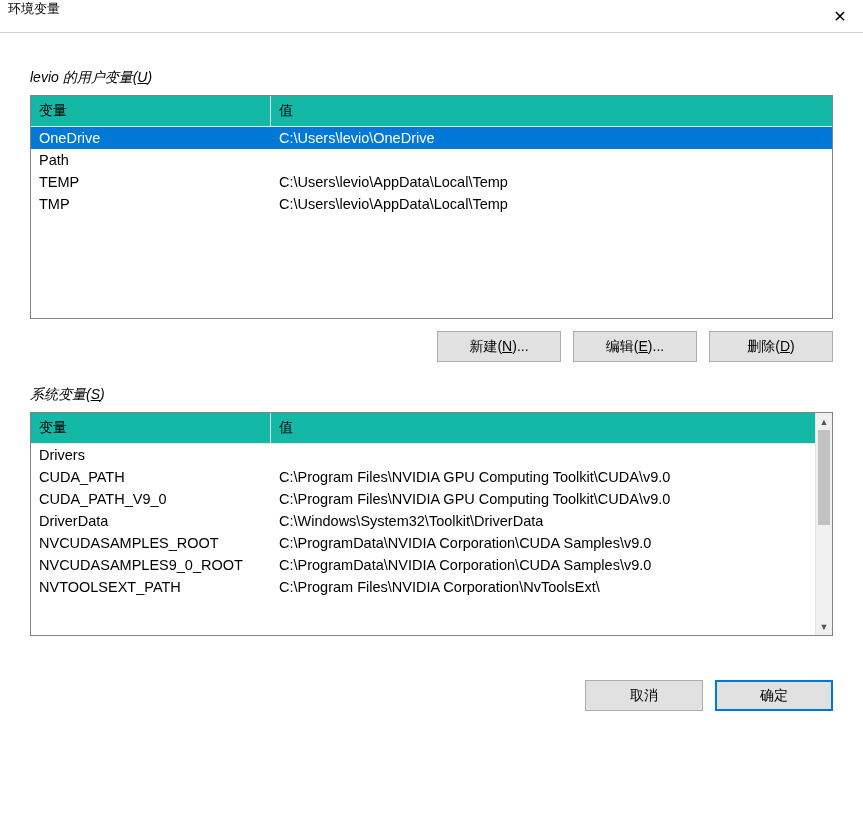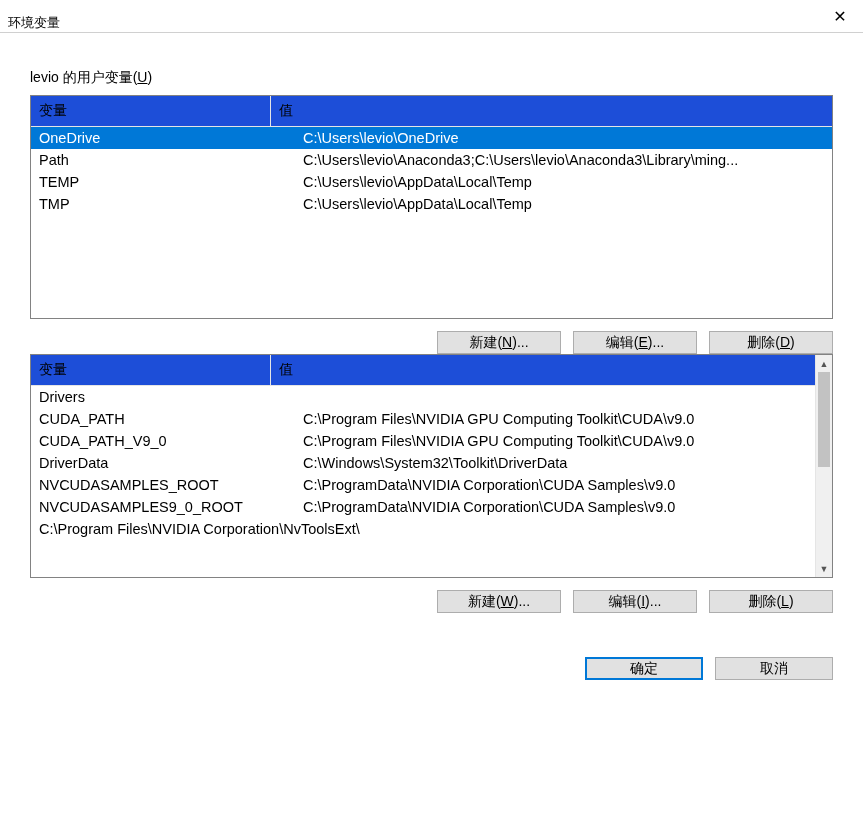--- a/index.html
+++ b/index.html
@@ -5,67 +5,67 @@
   * { box-sizing: border-box; margin: 0; padding: 0; }
   body {
     font-family: "Microsoft YaHei", "Segoe UI", Tahoma, sans-serif;
     font-size: 14px;
     background: #fff;
     color: #000;
     width: 863px;
   }
   .titlebar {
     display: flex;
-    align-items: flex-end;
+    align-items: flex-start;
     justify-content: space-between;
     height: 32px;
     padding-left: 8px;
   }
   .titlebar-title { font-size: 13px; }
   .close-btn {
     width: 46px; height: 32px;
     display: flex; align-items: center; justify-content: center;
     font-size: 16px;
     cursor: pointer;
   }
   .separator-line { height: 1px; background: #d0d0d0; }
   .content { padding: 12px 30px 20px 30px; }
   .section-label {
     font-size: 14px;
     margin: 24px 0 8px 0;
+    font-style: italic;
   }
   .section-label u { text-decoration: underline; }
   .listbox {
     border: 1px solid #828282;
     background: #fff;
     position: relative;
   }
   .listbox.user { height: 224px; }
   .listbox.system { height: 224px; display: flex; }
   .list-inner { flex: 1; overflow: hidden; }
   .header-row {
     display: flex;
-    background: #1d4ed8;
+    background: #14b8a6;
     border-bottom: 1px solid #e5e5e5;
   }
   .header-cell {
     padding: 6px 8px;
     font-size: 14px;
     text-align: left;
     border-right: 1px solid #e5e5e5;
   }
   .header-cell:last-child { border-right: none; }
   .col-var { width: 240px; flex-shrink: 0; }
   .col-val { flex: 1; }
   .data-row {
     display: flex;
     cursor: default;
     white-space: nowrap;
     overflow: hidden;
-    gap: 24px;
   }
   .data-row.selected {
     background: #0078d7;
     color: #fff;
   }
   .data-cell {
     padding: 3px 8px;
     font-size: 14.5px;
     overflow: hidden;
     text-overflow: ellipsis;
@@ -93,21 +93,21 @@
     background: #c2c2c2;
   }
   .btn-row {
     display: flex;
     justify-content: flex-end;
     gap: 12px;
     margin-top: 12px;
   }
   .btn {
     min-width: 124px;
-    height: 23px;
+    height: 31px;
     border: 1px solid #adadad;
     background: #e1e1e1;
     font-family: inherit;
     font-size: 14px;
     cursor: pointer;
     padding: 0 10px;
   }
   .btn u { text-decoration: underline; }
   .dialog-btns {
     display: flex;
@@ -144,21 +144,20 @@
       <div class="header-cell col-var">变量</div>
       <div class="header-cell col-val">值</div>
     </div>
     <div id="user-rows">
         <div class="data-row selected">
           <div class="data-cell col-var">OneDrive</div>
           <div class="data-cell col-val">C:\Users\levio\OneDrive</div>
         </div>
         <div class="data-row">
           <div class="data-cell col-var">Path</div>
-          <div class="data-cell col-val">C:\Users\levio\Anaconda3;C:\Users\levio\Anaconda3\Library\ming...</div>
         </div>
         <div class="data-row">
           <div class="data-cell col-var">TEMP</div>
           <div class="data-cell col-val">C:\Users\levio\AppData\Local\Temp</div>
         </div>
         <div class="data-row">
           <div class="data-cell col-var">TMP</div>
           <div class="data-cell col-val">C:\Users\levio\AppData\Local\Temp</div>
         </div>
       </div>
@@ -169,20 +168,23 @@
       <span>新建(</span><u>N</u><span>)...</span>
     </button>
     <button class="btn">
       <span>编辑(</span><u>E</u><span>)...</span>
     </button>
     <button class="btn">
       <span>删除(</span><u>D</u><span>)</span>
     </button>
   </div>
 
+  <div class="section-label">
+    <span>系统变量(</span><u>S</u><span>)</span>
+  </div>
 
   <div class="listbox system">
     <div class="list-inner">
       <div class="header-row">
         <div class="header-cell col-var">变量</div>
         <div class="header-cell col-val">值</div>
       </div>
       <div id="system-rows">
           <div class="data-row">
             <div class="data-cell col-var">Drivers</div>
@@ -201,43 +203,33 @@
           </div>
           <div class="data-row">
             <div class="data-cell col-var">NVCUDASAMPLES_ROOT</div>
             <div class="data-cell col-val">C:\ProgramData\NVIDIA Corporation\CUDA Samples\v9.0</div>
           </div>
           <div class="data-row">
             <div class="data-cell col-var">NVCUDASAMPLES9_0_ROOT</div>
             <div class="data-cell col-val">C:\ProgramData\NVIDIA Corporation\CUDA Samples\v9.0</div>
           </div>
           <div class="data-row">
+            <div class="data-cell col-var">NVTOOLSEXT_PATH</div>
             <div class="data-cell col-val">C:\Program Files\NVIDIA Corporation\NvToolsExt\</div>
           </div>
         </div>
     </div>
     <div class="scrollbar-v">
       <div class="scroll-arrow">▲</div>
       <div class="scroll-track">
         <div class="scroll-thumb"></div>
       </div>
       <div class="scroll-arrow">▼</div>
     </div>
   </div>
 
-  <div class="btn-row">
-    <button class="btn">
-      <span>新建(</span><u>W</u><span>)...</span>
-    </button>
-    <button class="btn">
-      <span>编辑(</span><u>I</u><span>)...</span>
-    </button>
-    <button class="btn">
-      <span>删除(</span><u>L</u><span>)</span>
-    </button>
-  </div>
 
 </div>
 
 <div class="dialog-btns">
+  <button class="btn">取消</button>
   <button class="btn default">确定</button>
-  <button class="btn">取消</button>
 </div>
 
 </body></html>

